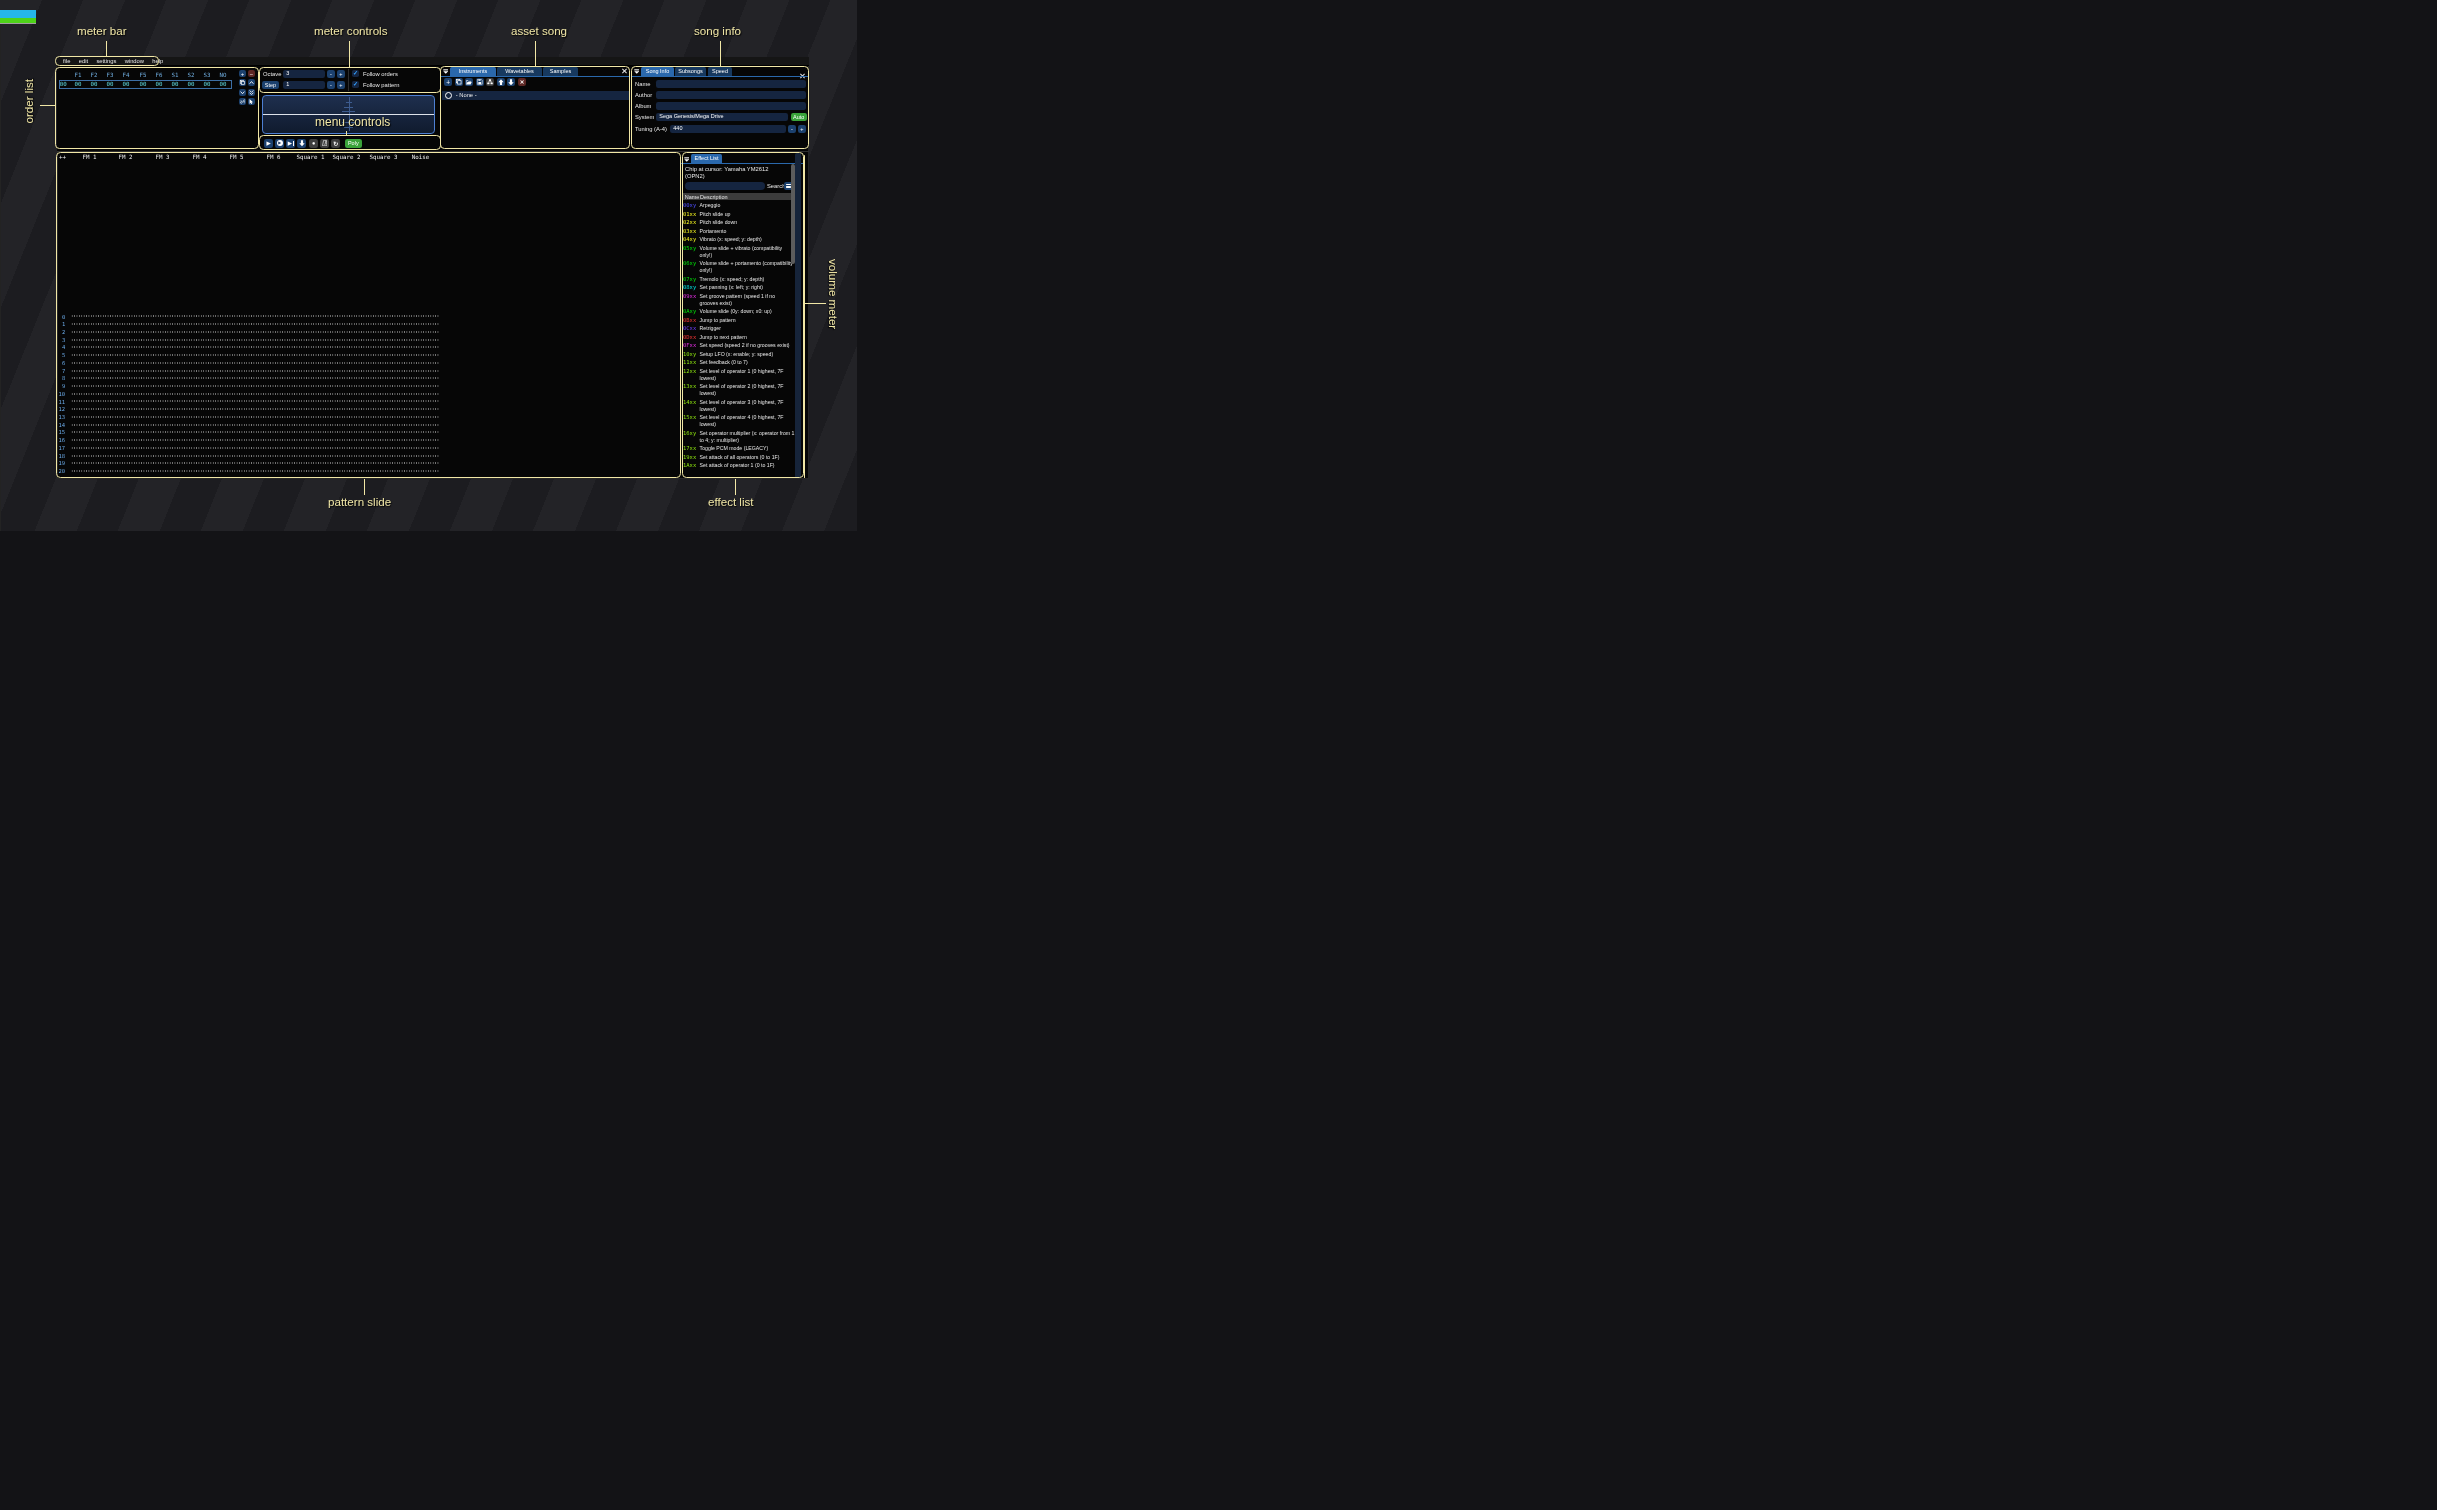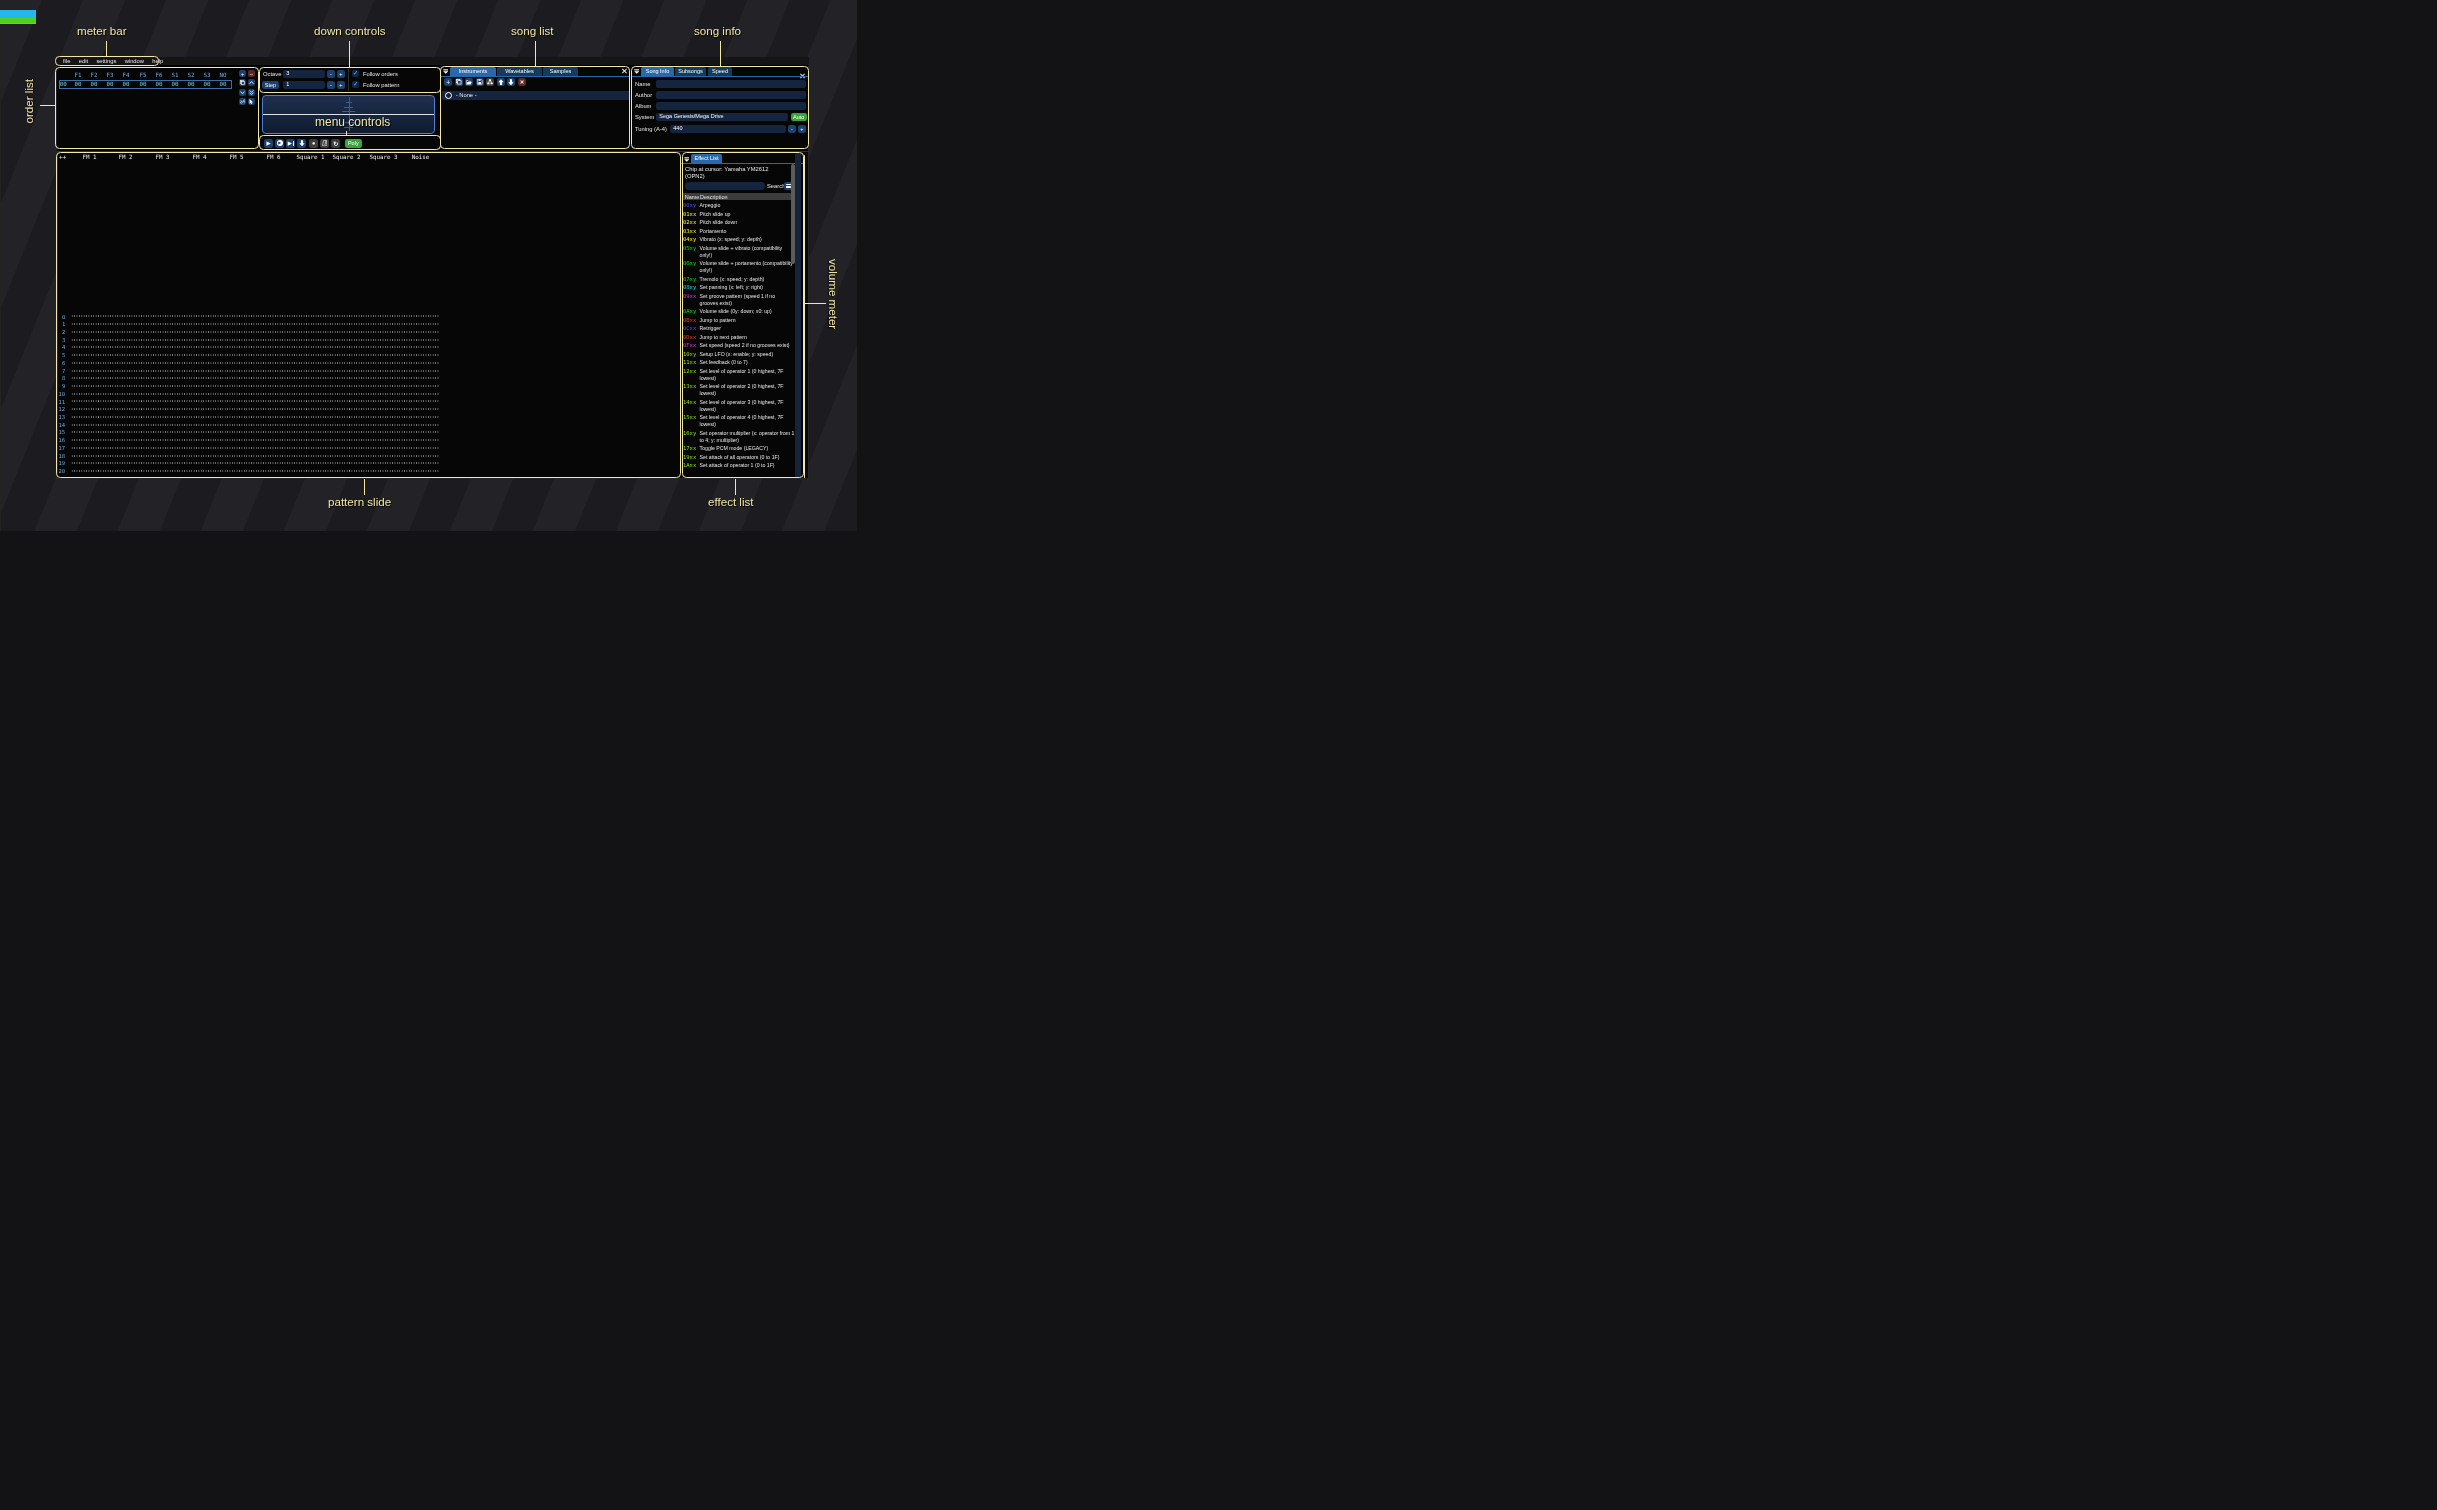--- a/index.html
+++ b/index.html
@@ -464,23 +464,23 @@
   <div class="abs anno-box" style="left:259px;top:67px;width:182px;height:26px;"></div>
   <div class="abs anno-box" style="left:259px;top:135px;width:182px;height:15px;"></div>
   <div class="abs anno-box" style="left:440px;top:66px;width:190px;height:83px;"></div>
   <div class="abs anno-box" style="left:631px;top:66px;width:178px;height:83px;"></div>
   <div class="abs anno-box" style="left:56px;top:152px;width:625px;height:326px;"></div>
   <div class="abs anno-box" style="left:682px;top:152px;width:122px;height:326px;"></div>
   <div class="abs anno-line" style="left:804px;top:155px;width:1.4px;height:323px;border-radius:1.1px;"></div>
 
   <div class="abs anno-label" style="left:77px;top:24px;">meter bar</div>
   <div class="abs anno-line" style="left:106px;top:41px;width:1.4px;height:15.5px;"></div>
-  <div class="abs anno-label" style="left:314px;top:24px;">down controls</div>
+  <div class="abs anno-label" style="left:314px;top:24px;">meter controls</div>
   <div class="abs anno-line" style="left:349px;top:41px;width:1.4px;height:26.5px;"></div>
-  <div class="abs anno-label" style="left:511px;top:24px;">song list</div>
+  <div class="abs anno-label" style="left:511px;top:24px;">asset song</div>
   <div class="abs anno-line" style="left:535px;top:41px;width:1.4px;height:25.4px;"></div>
   <div class="abs anno-label" style="left:694px;top:24px;">song info</div>
   <div class="abs anno-line" style="left:720px;top:41px;width:1.4px;height:25.4px;"></div>
   <div class="abs anno-label vert-label up" style="left:22px;top:79px;">order list</div>
   <div class="abs anno-line" style="left:40px;top:105px;width:15px;height:1.4px;"></div>
   <div class="abs anno-label" style="left:315px;top:115px;font-size:12px;">menu controls</div>
   <div class="abs anno-line" style="left:346px;top:131px;width:1.4px;height:3.9px;"></div>
   <div class="abs anno-label" style="left:328px;top:495px;">pattern slide</div>
   <div class="abs anno-line" style="left:364px;top:479px;width:1.4px;height:15.5px;"></div>
   <div class="abs anno-label" style="left:708px;top:495px;">effect list</div>

